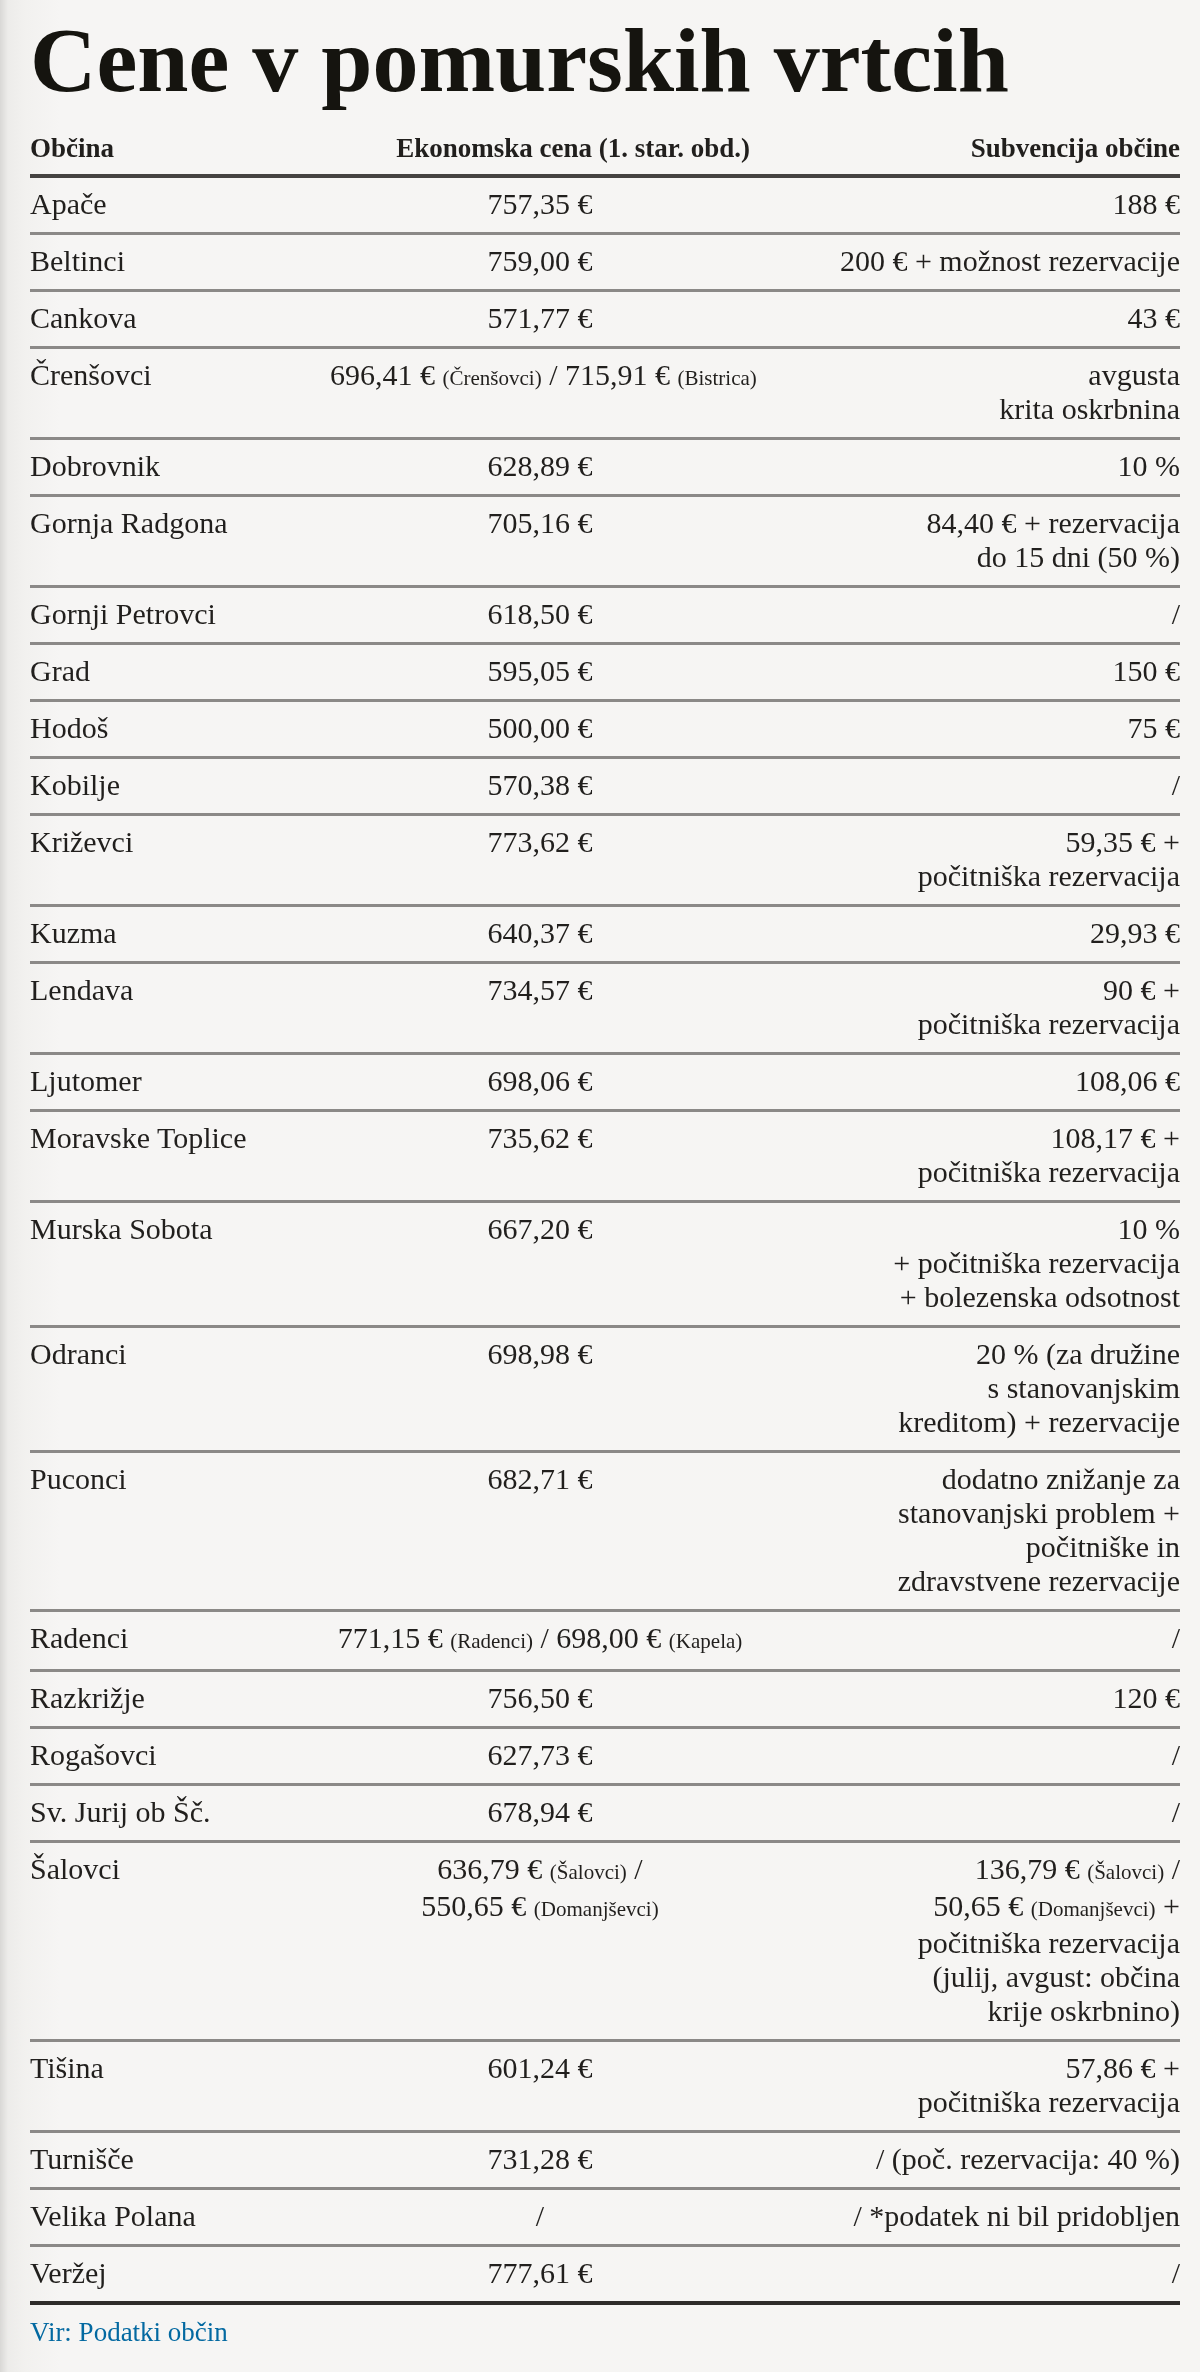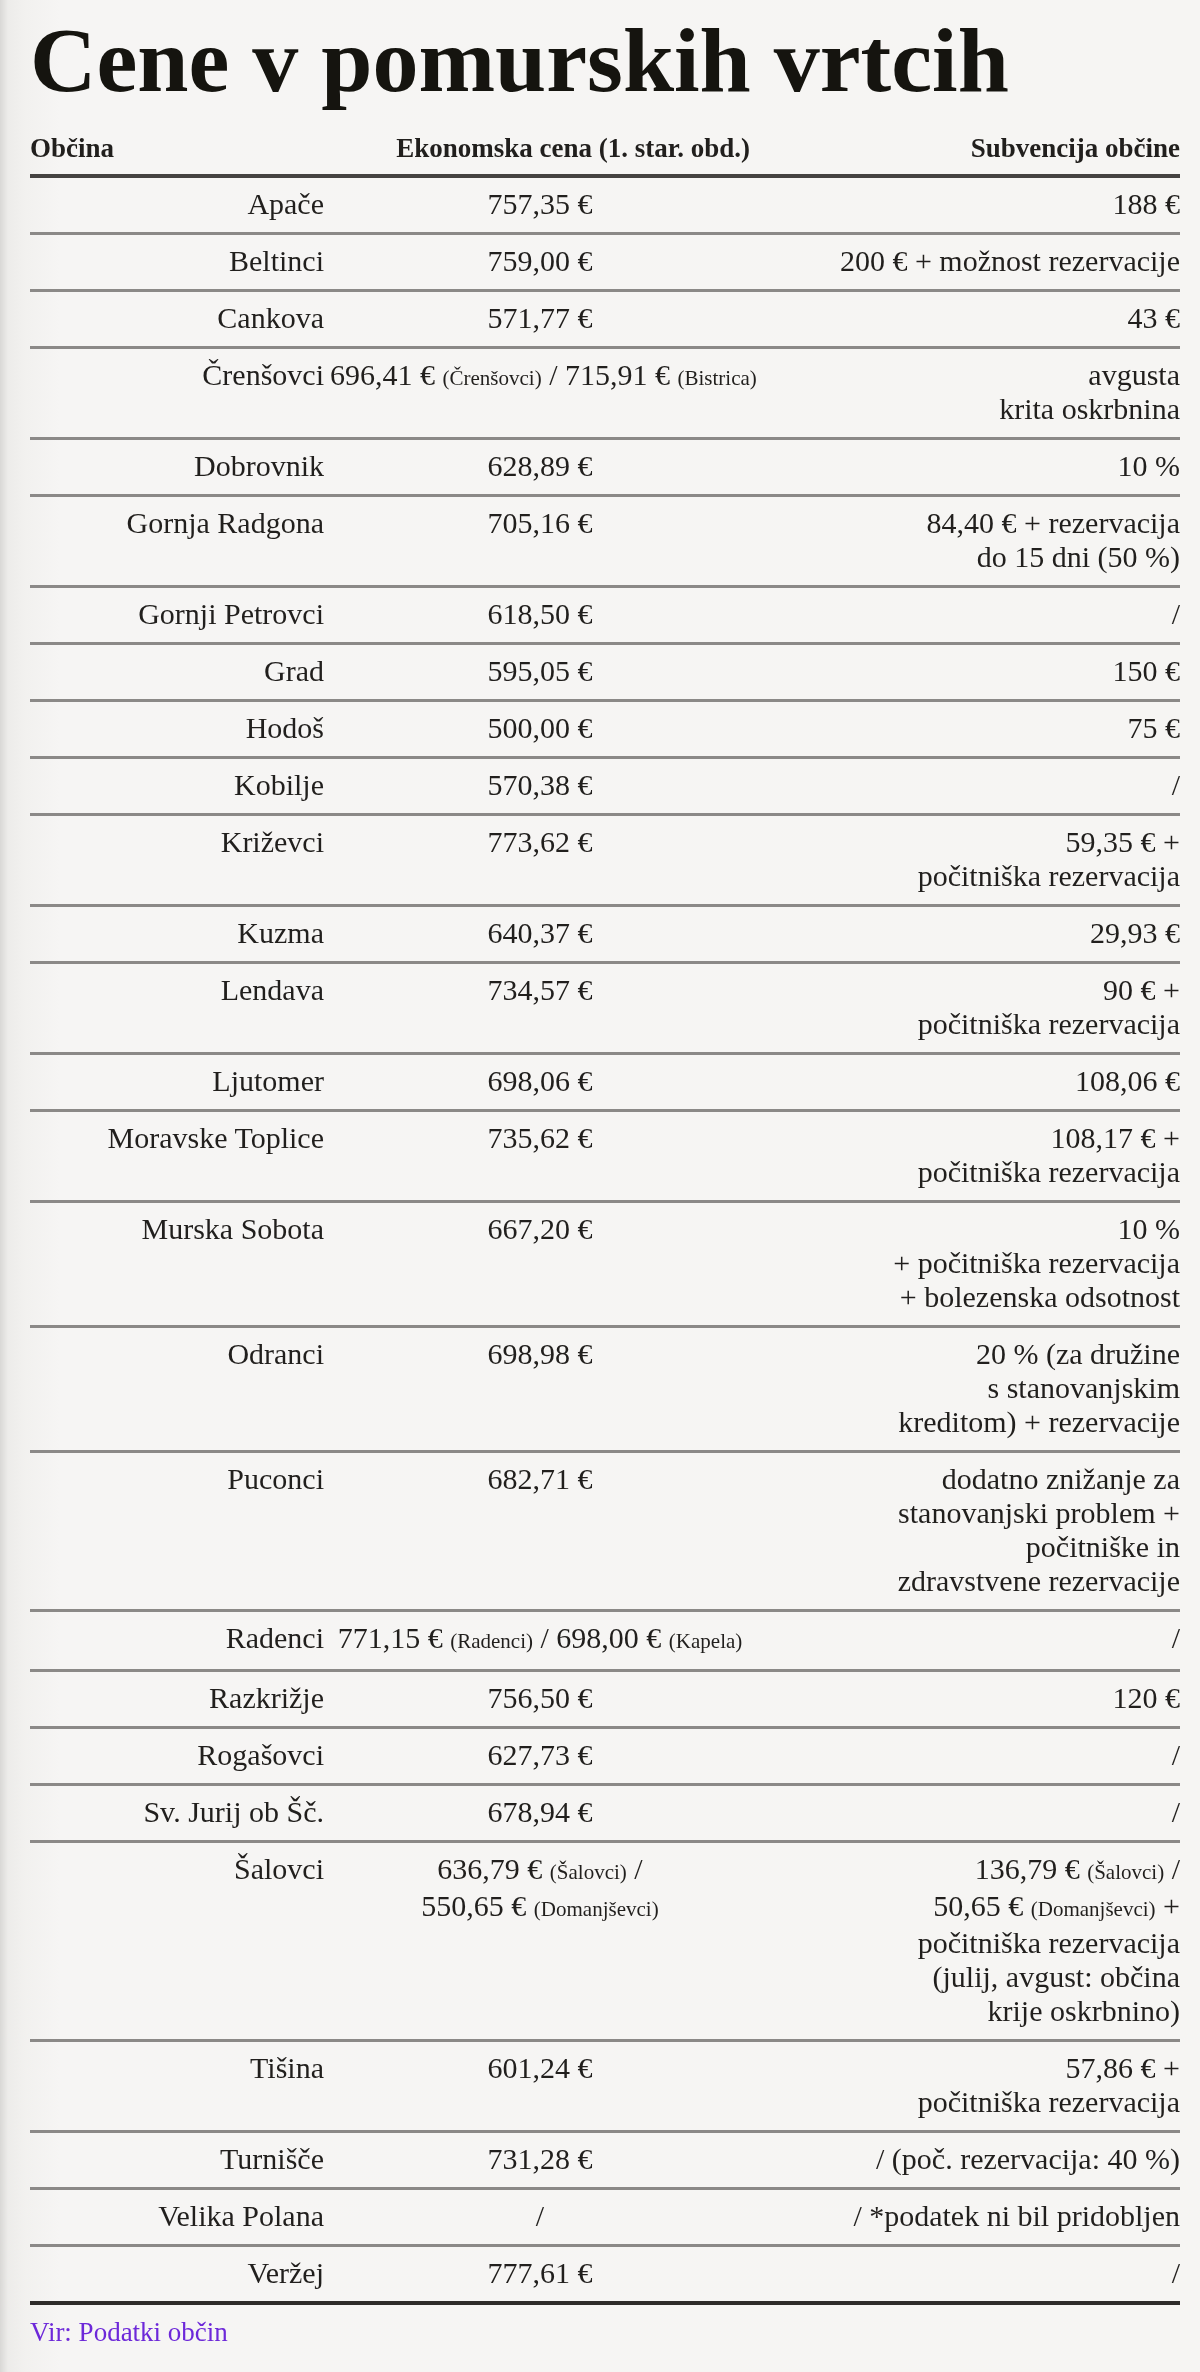--- a/index.html
+++ b/index.html
@@ -30,26 +30,26 @@
   }
   .thead .hc{white-space:nowrap;}
   .hc.c2,.hc.c3{text-align:right;}
   .row{
     padding:9px 0 11px 0;
     border-bottom:3px solid var(--rule-light);
     align-items:start;
   }
   .row:last-child{border-bottom:4px solid var(--rule-bottom);}
   .cell{font-size:30px;line-height:34px;}
-  .col-obcina{text-align:right;padding-right:6px;white-space:nowrap;}
+  .col-obcina{text-align:left;padding-right:6px;white-space:nowrap;}
   .col-econ{text-align:center;white-space:nowrap;}
   .col-sub{text-align:right;white-space:nowrap;}
   .small{font-size:21px;}
   .source{
-    font-size:27px;padding:12px 0 0 0;color:#6d28d9;
+    font-size:27px;padding:12px 0 0 0;color:#0369a1;
   }
 </style>
 </head>
 <body>
 
 <div class="page">
   <h1 class="title">Cene v pomurskih vrtcih</h1>
 
   <div>
     <div class="grid thead">

